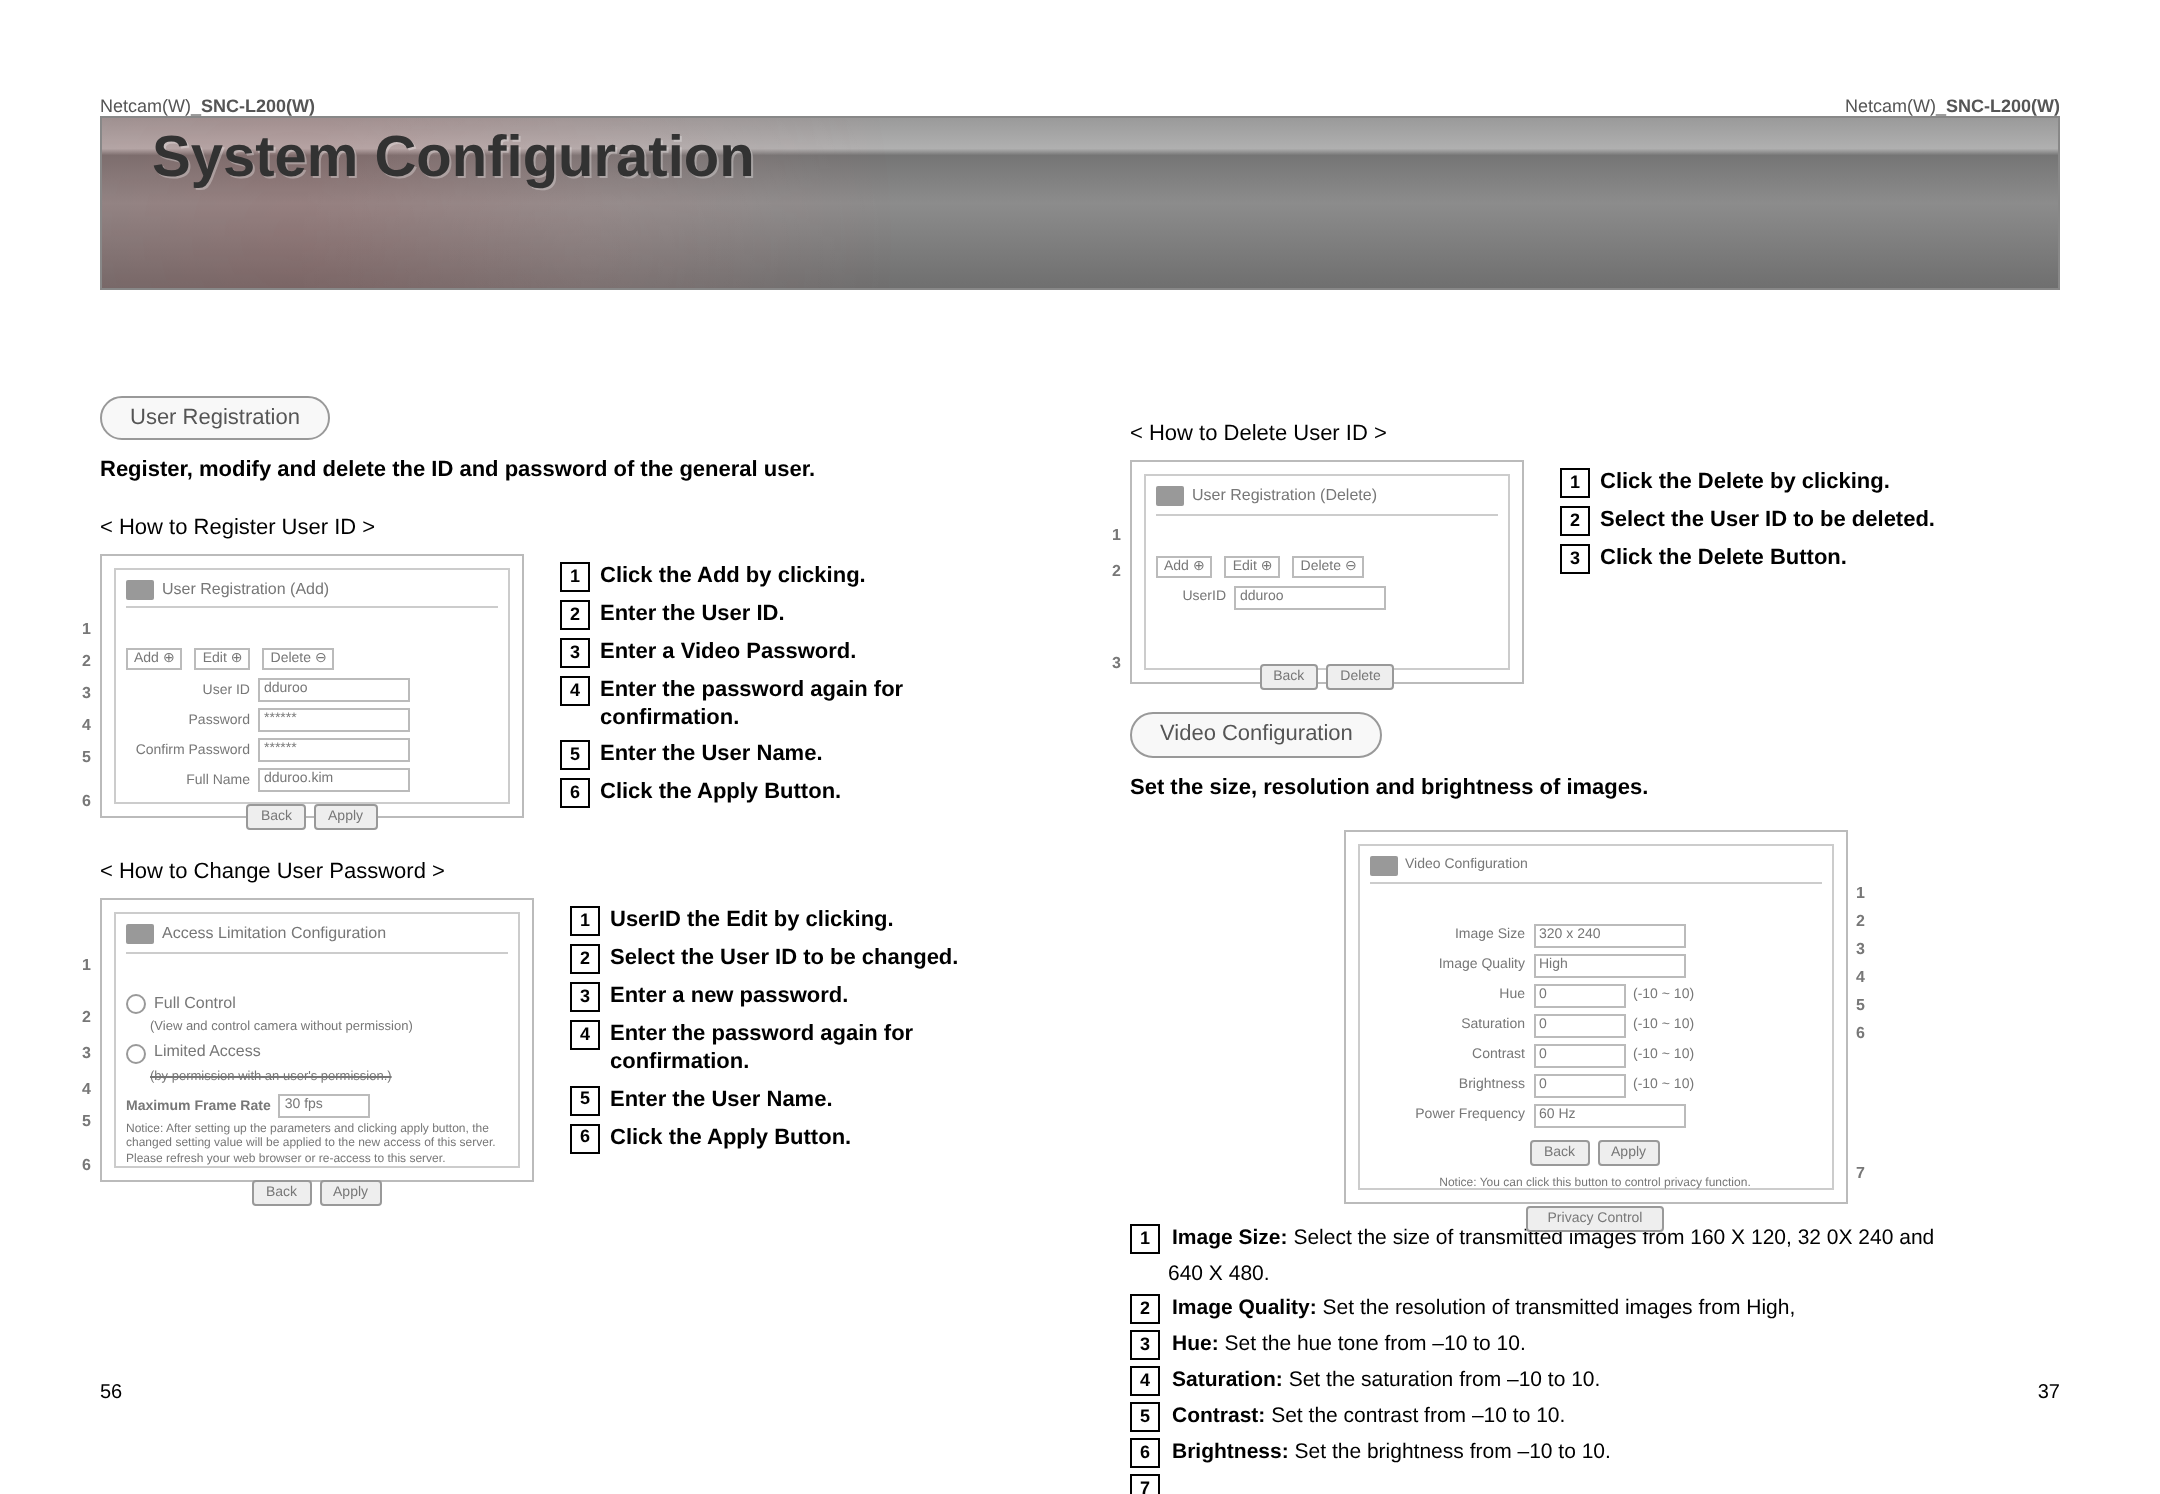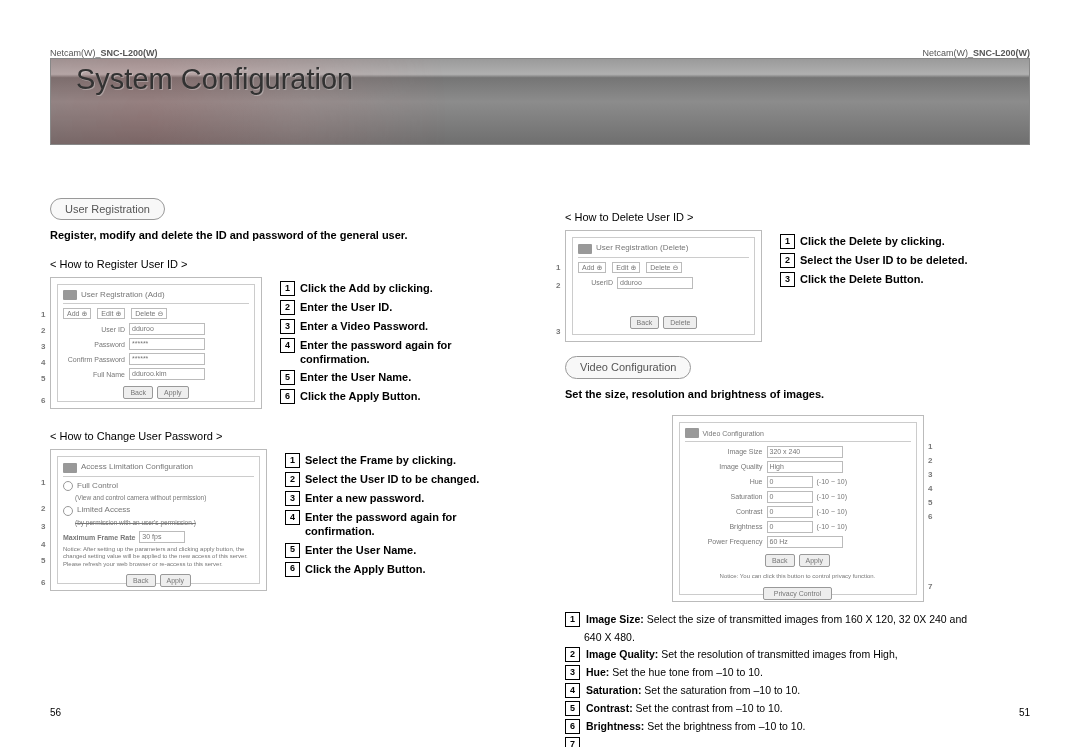--- a/index.html
+++ b/index.html
@@ -7,54 +7,54 @@
 .spread{display:flex;padding:0 50px;box-sizing:border-box;height:100%}
 .side{flex:1;padding-top:68px;position:relative}
 .side.left{padding-right:25px}
 .side.right{padding-left:25px}
 .hdr{position:absolute;top:48px;font-size:9px;color:#555}
 .hdr.left{left:0}
 .hdr.right{right:0}
 .hdr b{font-weight:bold}
 .banner{position:absolute;top:58px;left:50px;right:50px;height:85px;background:linear-gradient(180deg,#9a9a9a 0,#b0b0b0 18%,#757575 22%,#8c8c8c 50%,#6f6f6f 100%);border:1px solid #888;overflow:hidden}
 .banner::before{content:"";position:absolute;inset:0;background:radial-gradient(circle at 10% 70%,rgba(255,0,0,.15) 0,transparent 35%),radial-gradient(circle at 25% 80%,rgba(255,255,255,.1) 0,transparent 20%);opacity:.6}
-.banner-title{position:absolute;top:2px;left:25px;font-size:29px;font-weight:normal;color:#323232;text-shadow:1px 1px 0 rgba(255,255,255,.3)}
+.banner-title{position:absolute;top:2px;left:25px;font-size:29px;font-weight:bold;color:#323232;text-shadow:1px 1px 0 rgba(255,255,255,.3)}
 .content{padding-top:130px}
 .pill{display:inline-block;border:1px solid #999;border-radius:12px;padding:3px 14px;font-size:11px;color:#555;background:#f8f8f8;margin-bottom:8px}
 .intro{font-weight:bold;margin-bottom:14px}
 .subhead{font-weight:normal;margin:12px 0 6px}
 .two-col{display:flex;gap:18px}
 .two-col>.fig{flex:0 0 auto}
 .two-col>.steps{flex:1}
 .fig{border:1px solid #bbb;background:#fff;font-size:8px;color:#777}
 .fig.reg{width:210px;height:130px}
 .fig.chg{width:215px;height:140px}
 .fig.del{width:195px;height:110px}
 .fig.vid{width:250px;height:185px;font-size:7px}
 .fig-inner{border:1px solid #ccc;margin:6px;height:calc(100% - 12px);padding:5px;box-sizing:border-box;position:relative}
-.fig-title{border-bottom:1px solid #ccc;padding-bottom:3px;margin-bottom:4px;display:flex;align-items:flex-end;gap:4px}
+.fig-title{border-bottom:1px solid #ccc;padding-bottom:3px;margin-bottom:20px;display:flex;align-items:center;gap:4px}
 .fig-ico{width:14px;height:10px;background:#999;border-radius:1px}
 .fig-row{display:flex;align-items:center;margin:3px 0;gap:4px}
 .fig-lbl{width:62px;text-align:right;font-size:7px}
 .fig-lbl.w{width:78px}
 .fig-inp{flex:1;height:10px;border:1px solid #bbb;background:#fff;max-width:70px;font-size:7px;padding:0 2px;line-height:10px;overflow:hidden}
 .fig-inp.sm{max-width:40px}
 .fig-btns{text-align:center;margin-top:6px}
 .fig-btn{display:inline-block;border:1px solid #999;background:#eee;font-size:7px;padding:1px 6px;margin:0 2px;border-radius:2px}
 .callout{position:absolute;font-size:8px;font-weight:bold}
 .callout.l{text-align:right}
 .steps .step{display:flex;align-items:flex-start;gap:5px;margin:4px 0}
 .badge{display:inline-flex;width:13px;height:13px;border:1px solid #000;align-items:center;justify-content:center;font-size:9px;font-weight:bold;flex-shrink:0}
 .step-txt{font-weight:bold;font-size:11px}
 .video-list{margin-top:10px}
 .video-list .step{display:flex;align-items:flex-start;gap:6px;margin:3px 0}
 .video-list .step-txt{font-weight:normal;font-size:10.5px;line-height:1.35}
 .video-list .step-txt b{font-weight:bold}
 .cont{margin-left:19px;font-size:10.5px;line-height:1.35}
-.pgnum{position:absolute;bottom:28px;font-size:10px}
+.pgnum{position:absolute;bottom:44px;font-size:10px}
 .pgnum.l{left:50px}
 .pgnum.r{right:50px}
 .radio{width:8px;height:8px;border:1px solid #999;border-radius:50%;display:inline-block;flex-shrink:0}
 .tabs{display:flex;gap:6px;margin:2px 0 4px}
 .tab{border:1px solid #bbb;padding:0 3px;font-size:7px;display:flex;align-items:center;gap:2px}
 </style>
 </head>
 <body>
 
 <div class="page">
@@ -169,21 +169,21 @@
               <div class="callout l" style="left:-10px;top:48px">2</div>
               <div class="callout l" style="left:-10px;top:66px">3</div>
               <div class="callout l" style="left:-10px;top:84px">4</div>
               <div class="callout l" style="left:-10px;top:100px">5</div>
               <div class="callout l" style="left:-10px;top:122px">6</div>
             </div>
           </div>
           <div class="steps">
             <div class="step">
                 <span class="badge">1</span>
-                <span class="step-txt">Select the Frame by clicking.</span>
+                <span class="step-txt">UserID the Edit by clicking.</span>
               </div>
             <div class="step">
                 <span class="badge">2</span>
                 <span class="step-txt">Select the User ID to be changed.</span>
               </div>
             <div class="step">
                 <span class="badge">3</span>
                 <span class="step-txt">Enter a new password.</span>
               </div>
             <div class="step">
@@ -337,14 +337,14 @@
           <div class="step">
               <span class="badge">7</span>
             </div>
 
         </div>
       </div>
     </div>
   </div>
 
   <div class="pgnum l">56</div>
-  <div class="pgnum r">51</div>
+  <div class="pgnum r">37</div>
 </div>
 
 </body></html>

